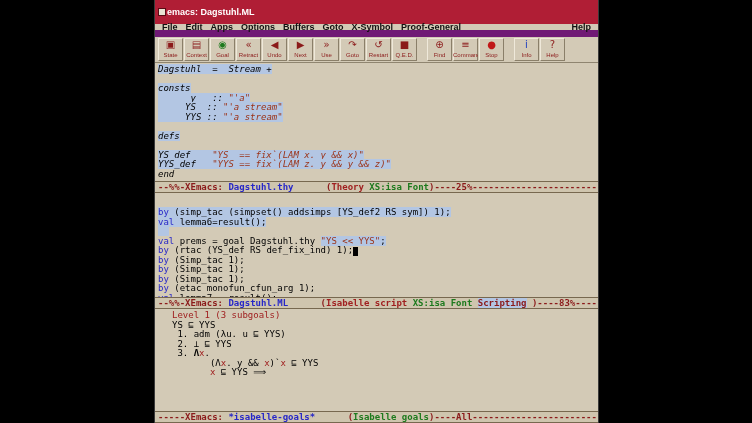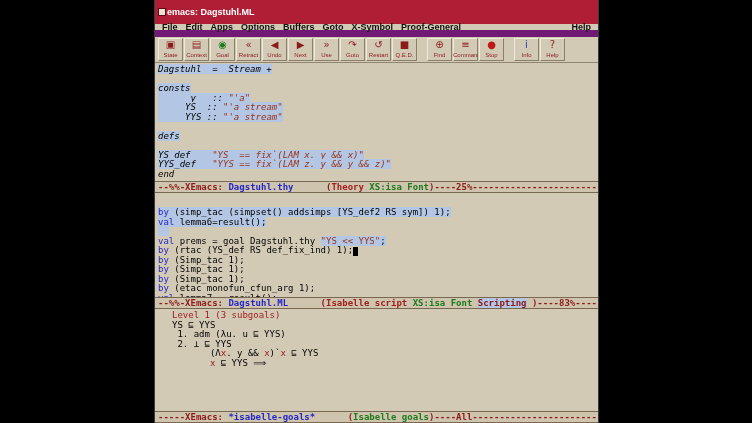--- a/index.html
+++ b/index.html
@@ -161,20 +161,21 @@
         <div class="line"><span class="tk">by</span><span> (etac monofun_cfun_arg 1);</span></div>
         <div class="line"><span class="tk">val</span><span> lemma7 = result();</span></div>
       </div>
     <div class="modeline"><span class="tm">--%%-XEmacs: </span><span class="tk">Dagstuhl.ML</span><span class="tm">      </span><span class="tm">(</span><span class="tr">Isabelle script</span><span class="tm"> </span><span class="tg">XS:isa Font</span><span class="tm"> </span><span class="hl">Scripting</span><span class="tm"> )</span><span class="tm">----83%----------------------------------------------------------------------</span></div>
 
     <div class="buffer buffer-goals">
         <div class="line"><span class="tr">Level 1 (3 subgoals)</span></div>
         <div class="line"><span>YS ⊑ YYS</span></div>
         <div class="line"><span> 1. adm (λu. u ⊑ YYS)</span></div>
         <div class="line"><span> 2. ⊥ ⊑ YYS</span></div>
+        <div class="line"><span> 3. </span><span class="tb">Λ</span><span class="tr">x</span><span>.</span></div>
         <div class="line"><span>       (Λ</span><span class="tr">x</span><span>. y &amp;&amp; </span><span class="tr">x</span><span>)`</span><span class="tr">x</span><span> ⊑ YYS</span></div>
         <div class="line"><span>       </span><span class="tr">x</span><span> ⊑ YYS ⟹</span></div>
       </div>
     <div class="modeline"><span class="tm">-----XEmacs: </span><span class="tk">*isabelle-goals*</span><span class="tm">      </span><span class="tm">(</span><span class="tg">Isabelle goals</span><span class="tm">)</span><span class="tm">----All----------------------------------------------------------------------</span></div>
 
     <div class="echo"></div>
 
   </div>
 </div>
 

